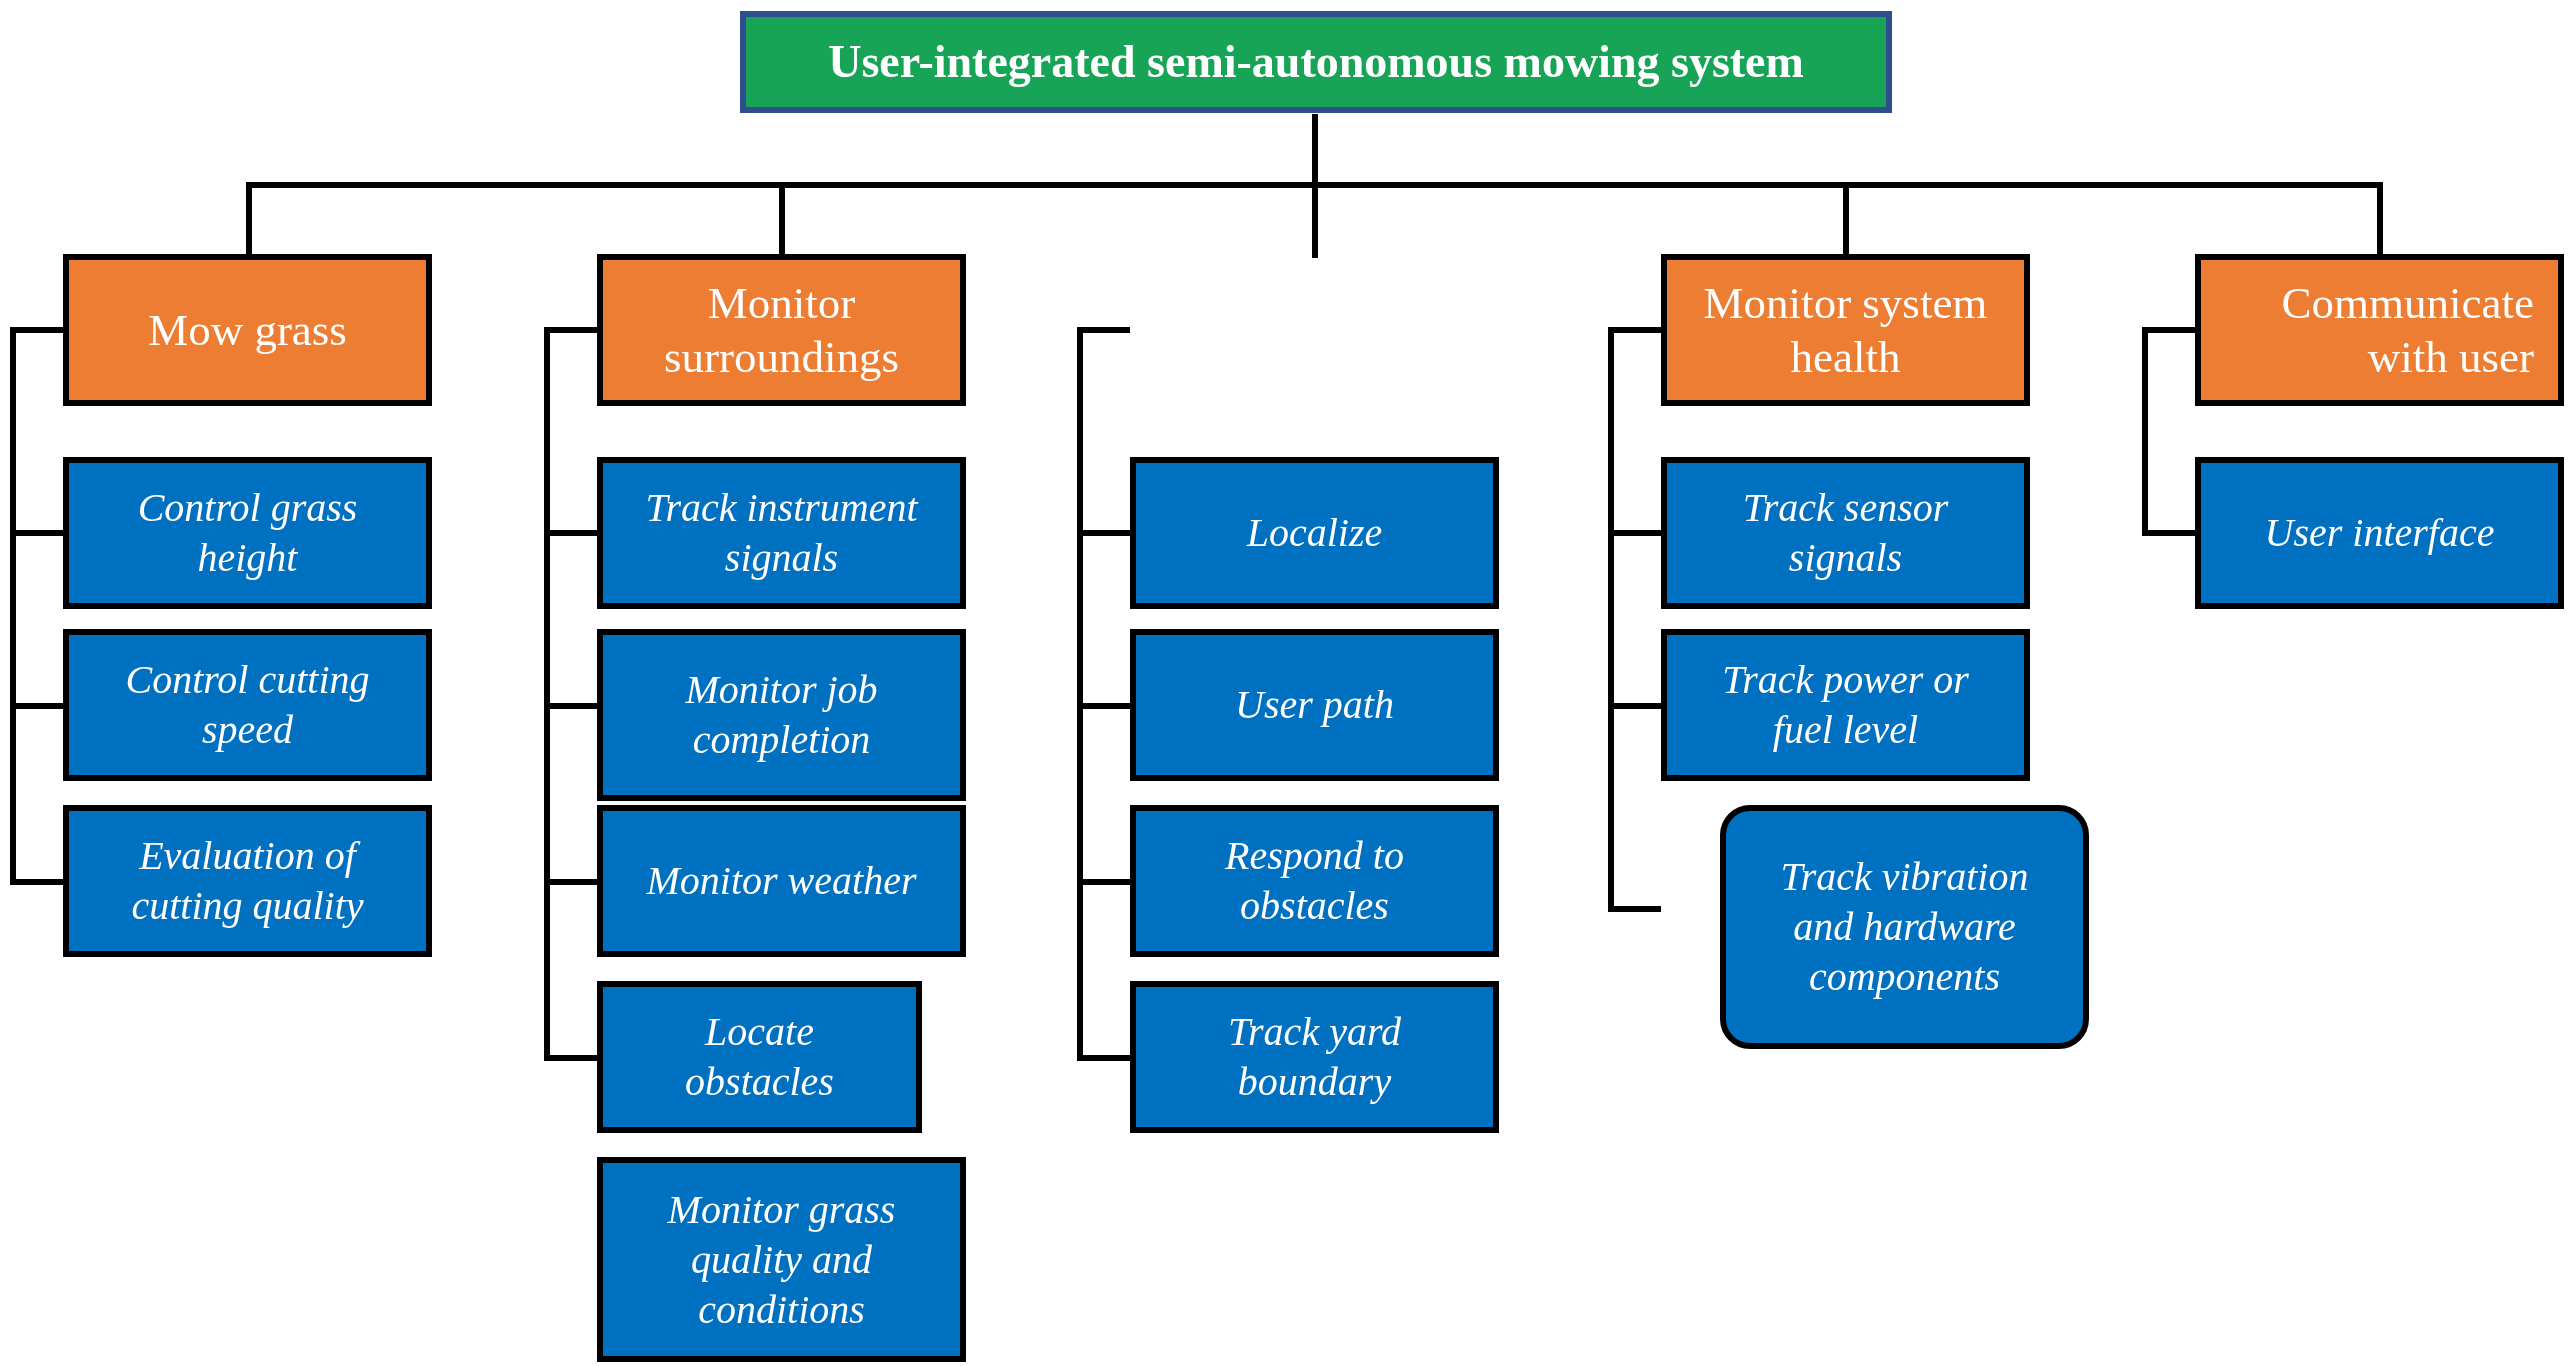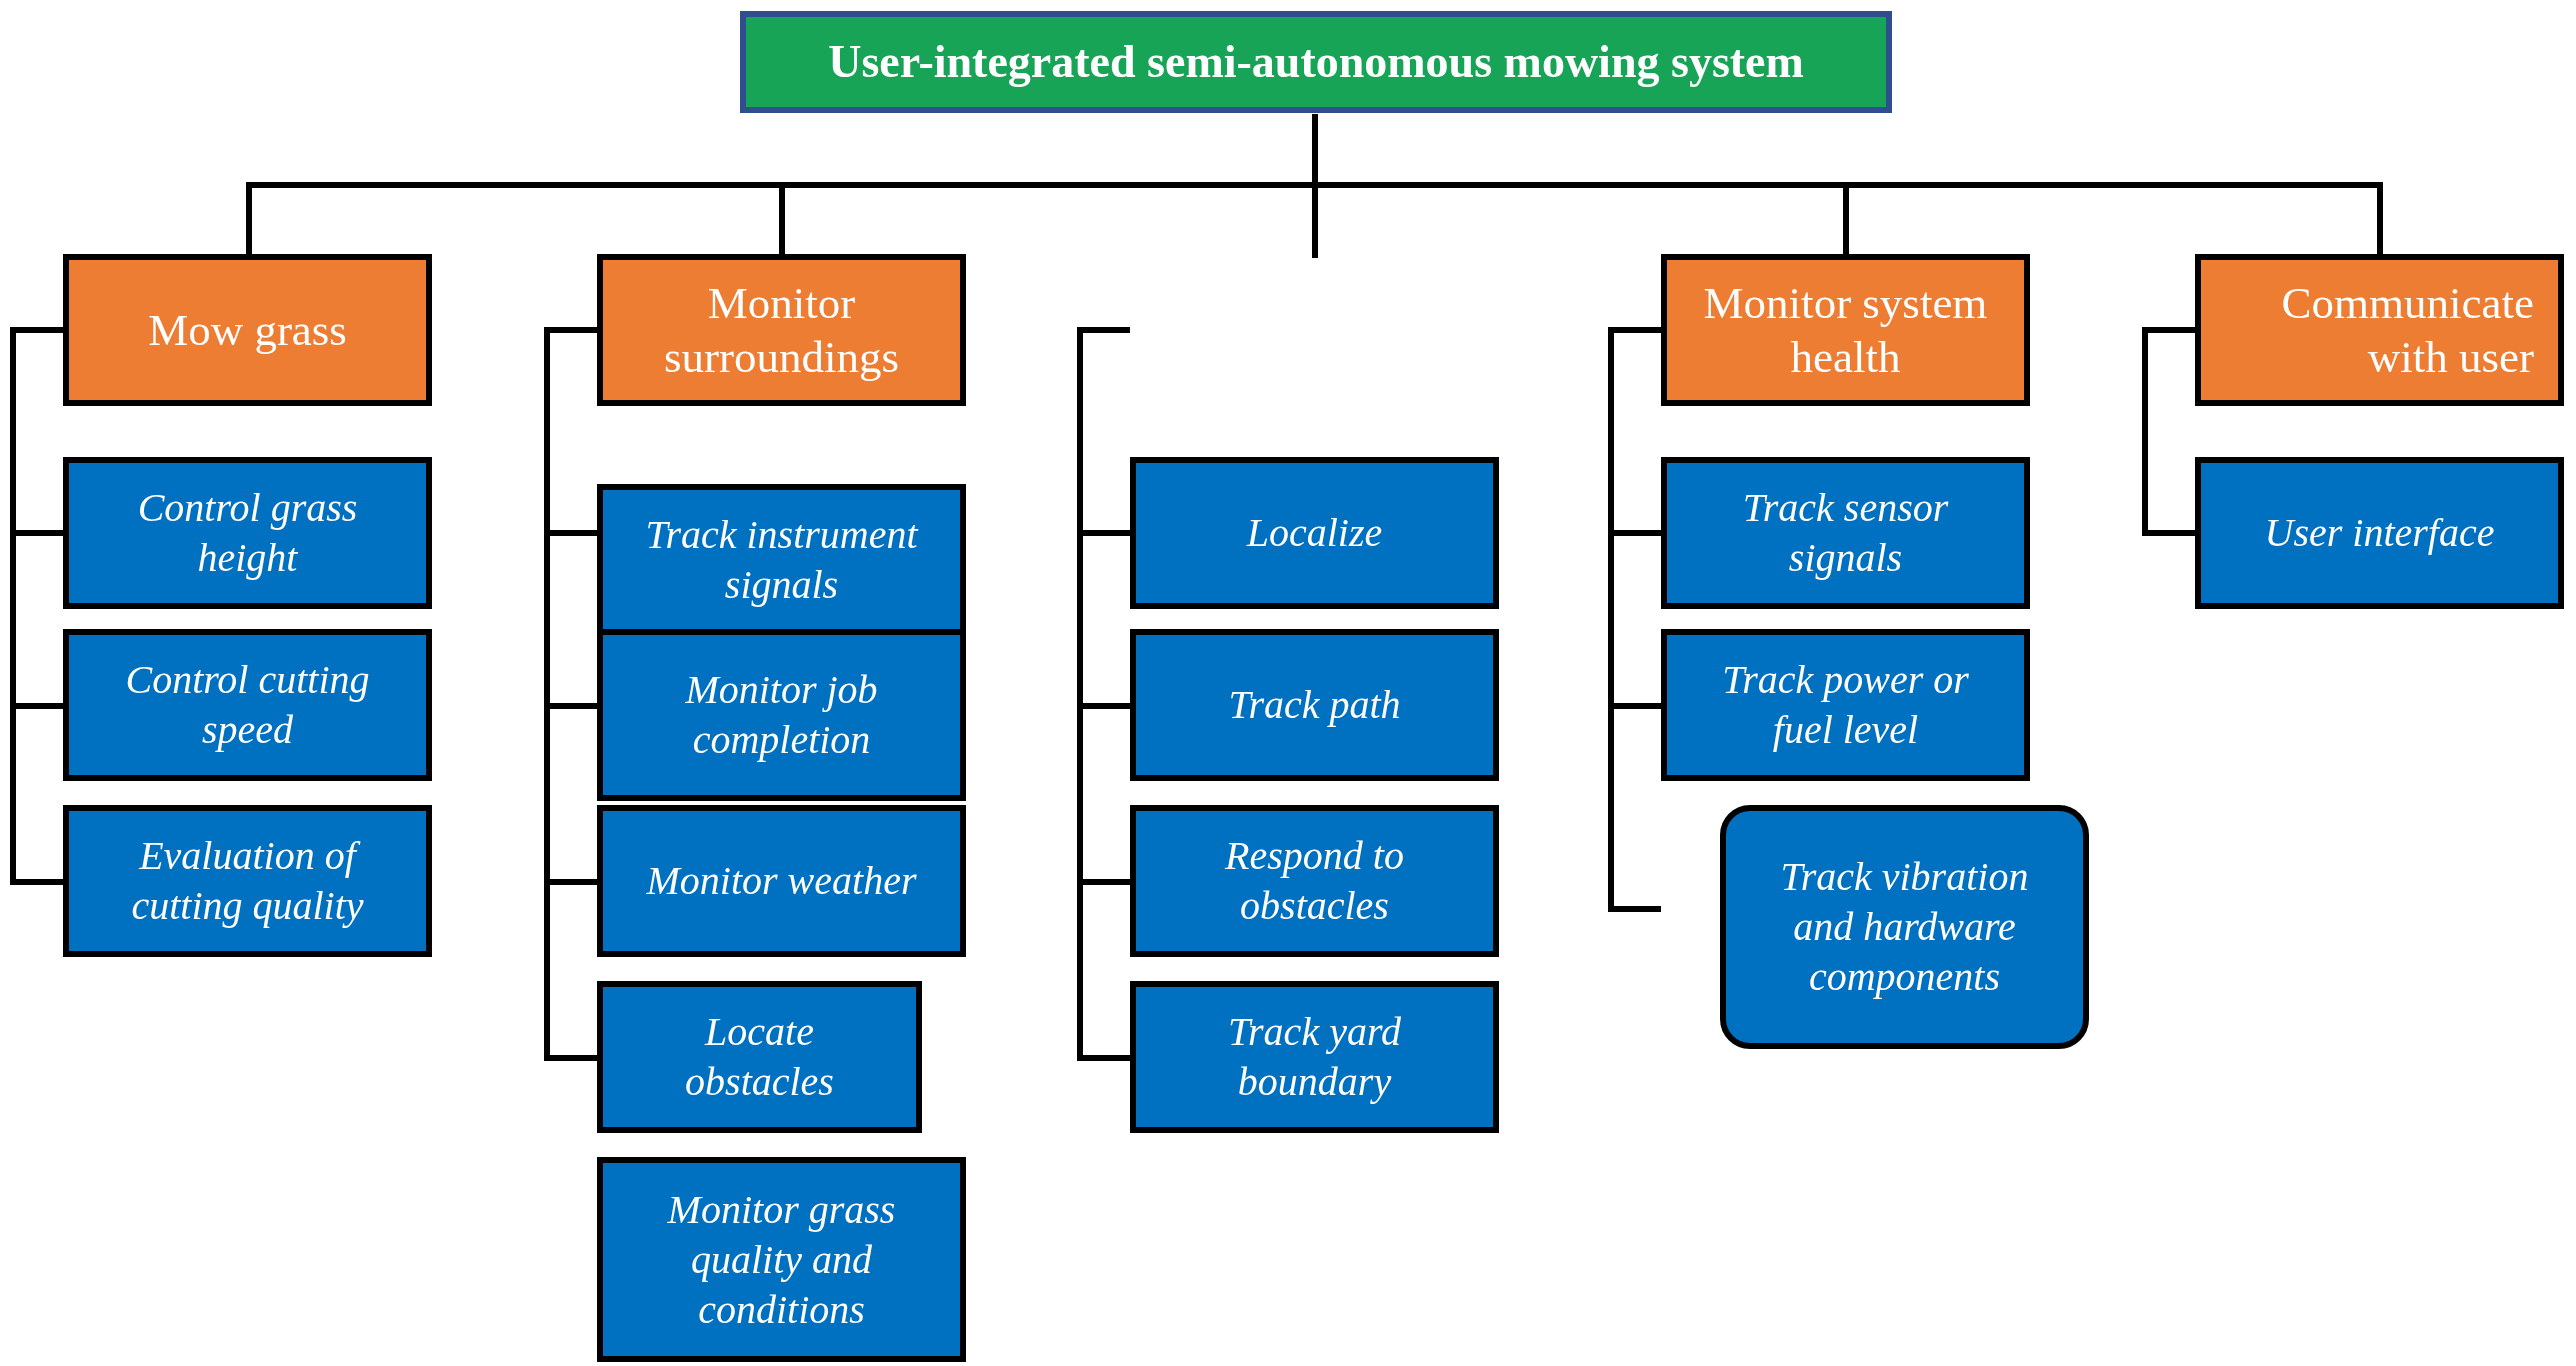--- a/index.html
+++ b/index.html
@@ -63,35 +63,35 @@
   <div class="box child" style="left:63px;top:629px;width:369px;height:152px;">Control cutting speed</div>
   <div class="box child" style="left:63px;top:805px;width:369px;height:152px;">Evaluation of cutting quality</div>
 
   <div class="line" style="left:10.4px;top:327px;width:5.6px;height:557px;"></div>
   <div class="line" style="left:10.4px;top:327px;width:53px;height:5.6px;"></div>
   <div class="line" style="left:10.4px;top:530px;width:53px;height:5.6px;"></div>
   <div class="line" style="left:10.4px;top:703px;width:53px;height:5.6px;"></div>
   <div class="line" style="left:10.4px;top:879px;width:53px;height:5.6px;"></div>
 
   <div class="box header" style="left:597px;top:254px;width:369px;height:152px;">Monitor surroundings</div>
-  <div class="box child" style="left:597px;top:457px;width:369px;height:152px;margin-top:27px;">Track instrument signals</div>
+  <div class="box child" style="left:597px;top:457px;width:369px;height:152px;">Track instrument signals</div>
   <div class="box child" style="left:597px;top:629px;width:369px;height:172px;">Monitor job completion</div>
   <div class="box child" style="left:597px;top:805px;width:369px;height:152px;">Monitor weather</div>
   <div class="box child" style="left:597px;top:981px;width:325px;height:152px;">Locate obstacles</div>
   <div class="box child" style="left:597px;top:1157px;width:369px;height:205px;">Monitor grass quality and conditions</div>
 
   <div class="line" style="left:544px;top:327px;width:5.6px;height:733px;"></div>
   <div class="line" style="left:544px;top:327px;width:53px;height:5.6px;"></div>
   <div class="line" style="left:544px;top:530px;width:53px;height:5.6px;"></div>
   <div class="line" style="left:544px;top:703px;width:53px;height:5.6px;"></div>
   <div class="line" style="left:544px;top:879px;width:53px;height:5.6px;"></div>
   <div class="line" style="left:544px;top:1055px;width:53px;height:5.6px;"></div>
 
   <div class="box child" style="left:1130px;top:457px;width:369px;height:152px;">Localize</div>
-  <div class="box child" style="left:1130px;top:629px;width:369px;height:152px;">Track path</div>
+  <div class="box child" style="left:1130px;top:629px;width:369px;height:152px;">User path</div>
   <div class="box child" style="left:1130px;top:805px;width:369px;height:152px;">Respond to obstacles</div>
   <div class="box child" style="left:1130px;top:981px;width:369px;height:152px;">Track yard boundary</div>
 
   <div class="line" style="left:1077px;top:327px;width:5.6px;height:733px;"></div>
   <div class="line" style="left:1077px;top:327px;width:53px;height:5.6px;"></div>
   <div class="line" style="left:1077px;top:530px;width:53px;height:5.6px;"></div>
   <div class="line" style="left:1077px;top:703px;width:53px;height:5.6px;"></div>
   <div class="line" style="left:1077px;top:879px;width:53px;height:5.6px;"></div>
   <div class="line" style="left:1077px;top:1055px;width:53px;height:5.6px;"></div>
 

